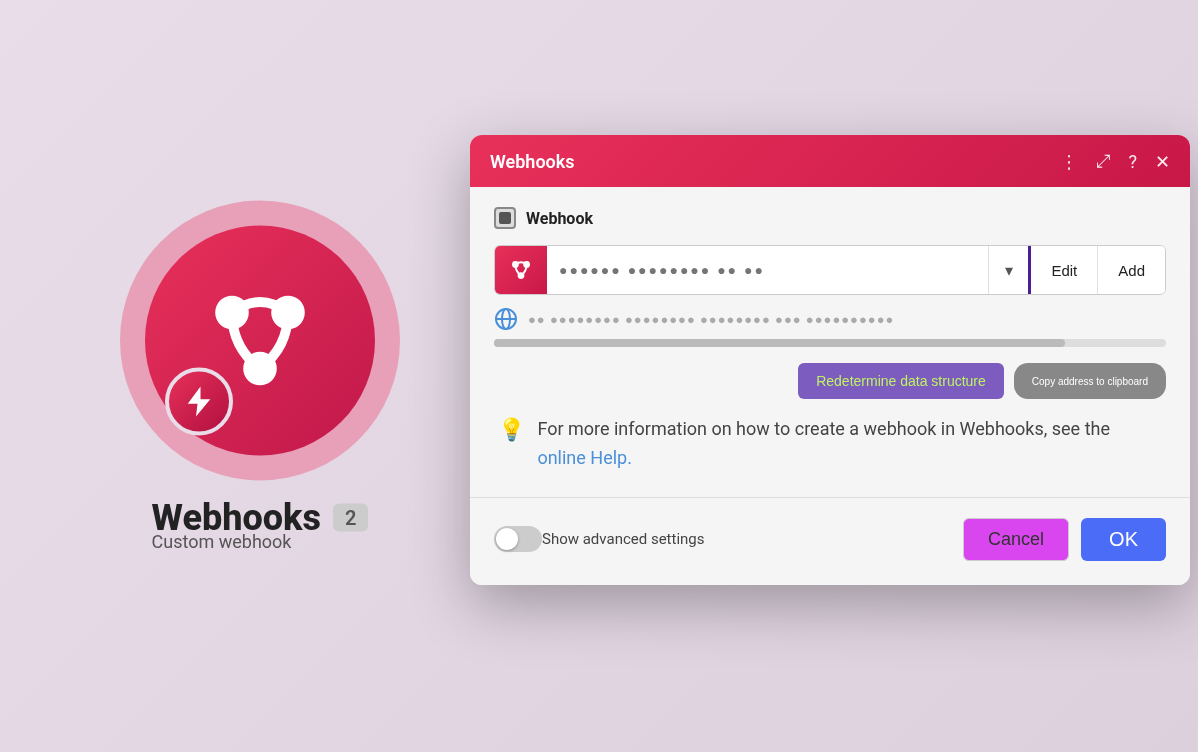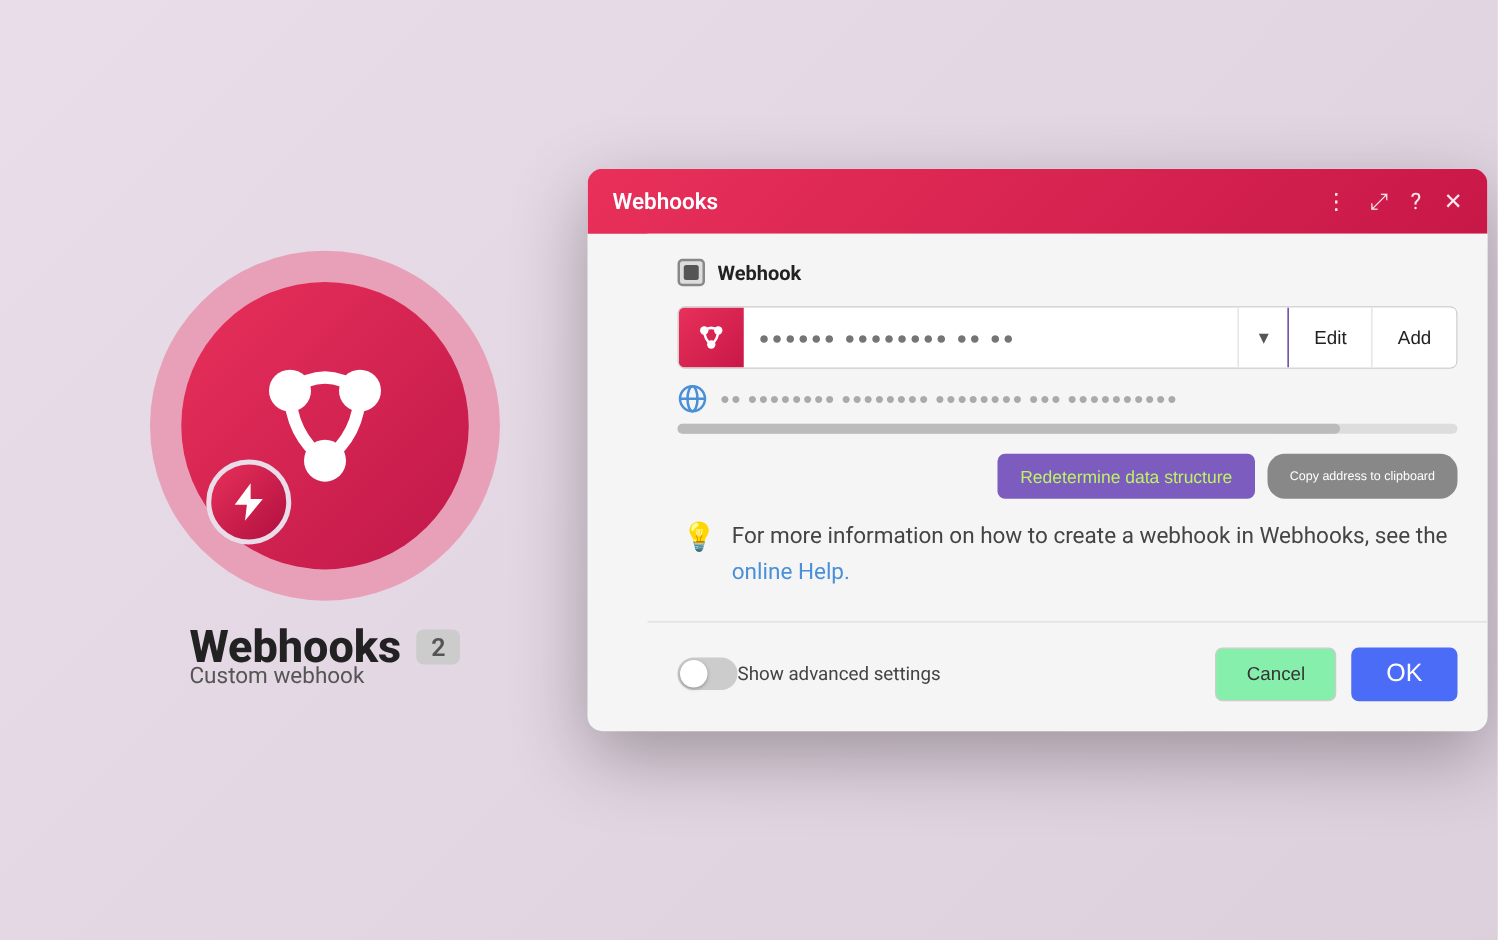--- a/index.html
+++ b/index.html
@@ -155,21 +155,20 @@
       color: white;
       font-size: 18px;
       cursor: pointer;
       opacity: 0.9;
     }
 
     
     .modal-body {
       padding: 20px 24px;
       background: #f5f5f5;
-      margin-left: 48px;
     }
 
     
     .section-header {
       display: flex;
       align-items: center;
       gap: 10px;
       margin-bottom: 16px;
     }
 
@@ -247,21 +246,21 @@
       align-items: center;
       justify-content: center;
       color: #555;
       font-size: 16px;
     }
 
     .webhook-edit-btn {
       height: 48px;
       padding: 0 20px;
       border: none;
-      border-left: 1px solid #4c1d95;
+      border-left: 3px solid #4c1d95;
       background: white;
       cursor: pointer;
       font-size: 15px;
       color: #222;
       font-weight: 500;
     }
 
     .webhook-add-btn {
       height: 48px;
       padding: 0 20px;
@@ -414,26 +413,26 @@
       font-size: 15px;
       color: #444;
     }
 
     .footer-buttons {
       display: flex;
       gap: 12px;
     }
 
     .btn-cancel {
-      background: #86efac;
+      background: #d946ef;
       color: #333;
       border: 1px solid #ccc;
       border-radius: 6px;
       padding: 10px 24px;
-      font-size: 15px;
+      font-size: 18px;
       cursor: pointer;
     }
 
     .btn-ok {
       background: #4a6cf7;
       color: white;
       border: none;
       border-radius: 6px;
       padding: 10px 28px;
       font-size: 20px;

